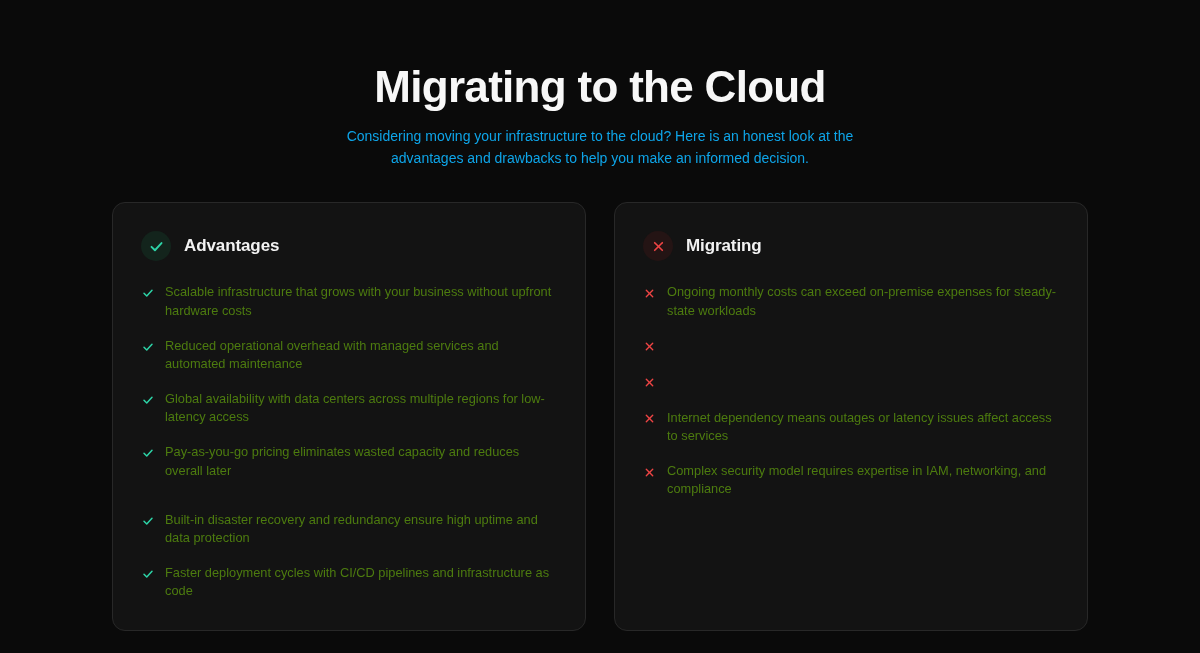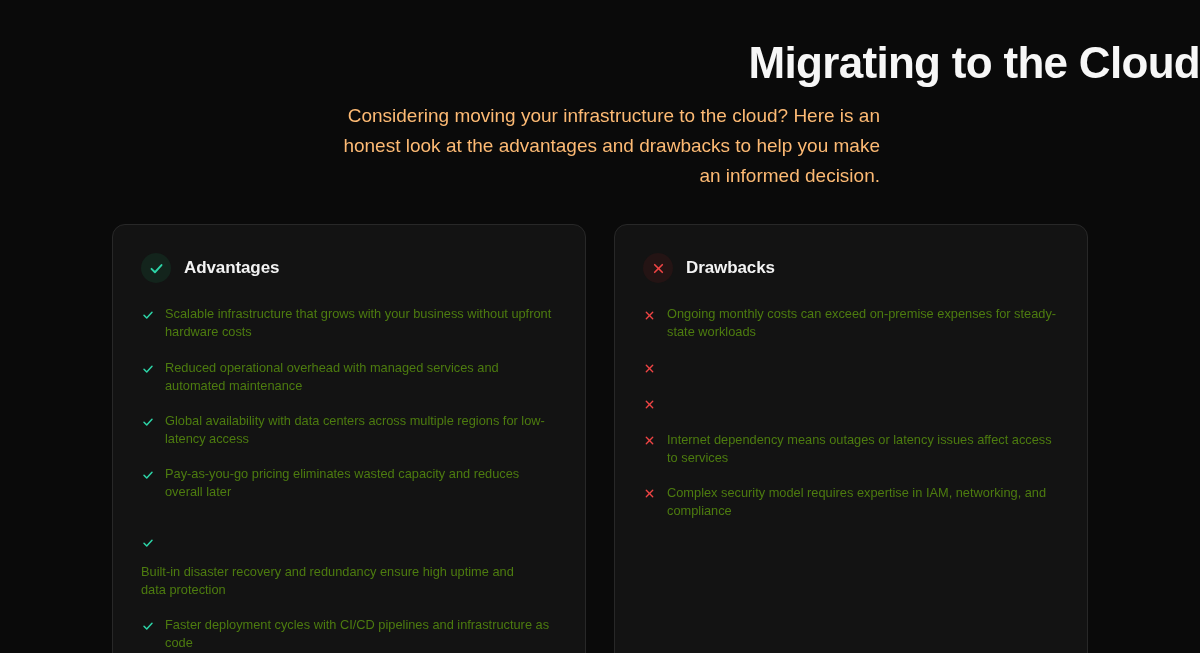--- a/index.html
+++ b/index.html
@@ -15,36 +15,36 @@
   .page {
     width: 1200px;
     height: 653px;
     background: #0a0a0a;
     position: relative;
     overflow: hidden;
   }
 
   
   .header {
-    padding-top: 38px;
-    text-align: right;
+    padding-top: 62px;
+    text-align: center;
   }
 
   .page-title {
     font-size: 44px;
     font-weight: bold;
     color: #f7f7f7;
     letter-spacing: -0.7px;
     line-height: 1.12;
   }
 
   .page-subtitle {
     margin-top: 14px;
-    font-size: 19px;
-    color: #fdba74;
+    font-size: 14px;
+    color: #0ea5e9;
     line-height: 1.58;
     width: 560px;
     margin-left: auto;
     margin-right: auto;
   }
 
   
   .cards {
     margin-top: 33px;
     display: flex;
@@ -94,21 +94,21 @@
 
   .list-item {
     display: flex;
     align-items: flex-start;
     gap: 11px;
     margin-bottom: 17px;
   }
 
   .list-item:last-child { margin-bottom: 0; }
 
-  .list-item.spaced { margin-top: 31px; flex-direction: column; }
+  .list-item.spaced { margin-top: 31px; }
 
   .item-icon {
     flex: none;
     width: 13px;
     height: 18px;
     display: flex;
     align-items: center;
     justify-content: center;
     margin-top: 1px;
   }
@@ -202,21 +202,21 @@
     </section>
 
     <section class="card">
       <div class="card-header">
         <span class="badge badge-neg">
           <svg width="13" height="13" viewBox="0 0 24 24" fill="none" stroke="#ef4444" stroke-width="3" stroke-linecap="round">
             <line x1="5" y1="5" x2="19" y2="19"></line>
             <line x1="19" y1="5" x2="5" y2="19"></line>
           </svg>
         </span>
-        <h2 class="card-title">Drawbacks</h2>
+        <h2 class="card-title">Migrating</h2>
       </div>
 
       <ul class="list">
         <li class="list-item">
           <span class="item-icon">
             <svg width="11" height="11" viewBox="0 0 24 24" fill="none" stroke="#ef4444" stroke-width="3" stroke-linecap="round">
               <line x1="5" y1="5" x2="19" y2="19"></line>
               <line x1="19" y1="5" x2="5" y2="19"></line>
             </svg>
           </span>

